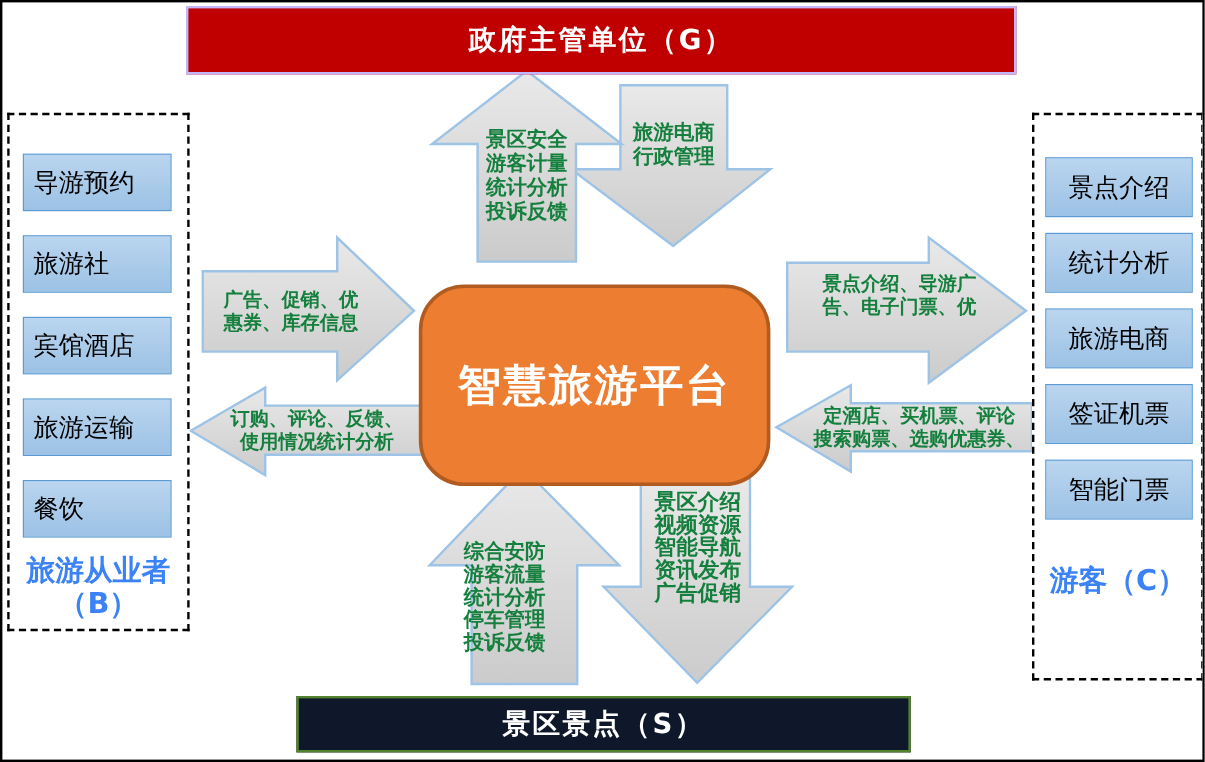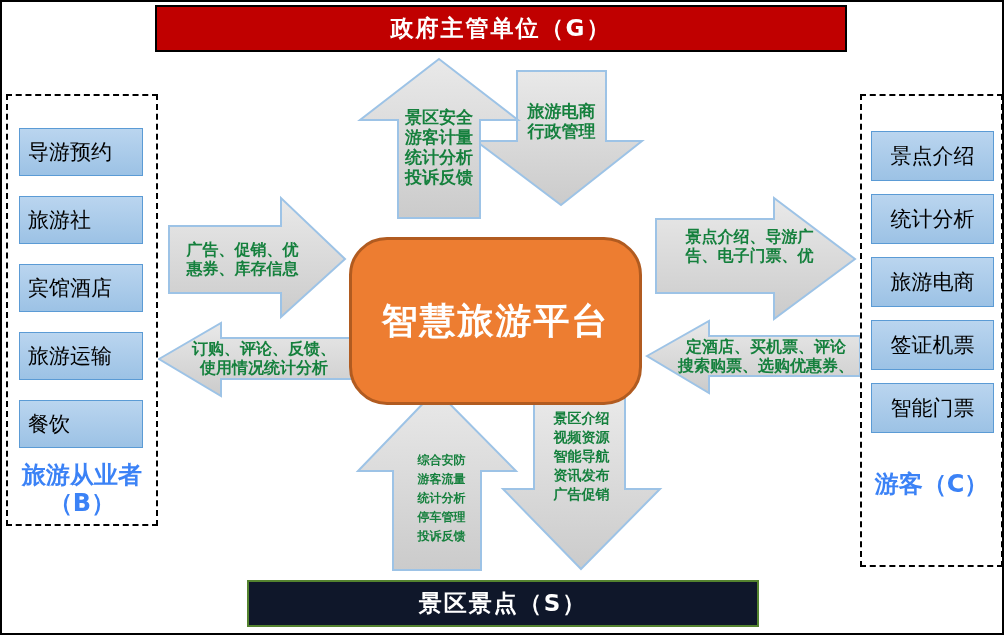--- a/index.html
+++ b/index.html
@@ -5,21 +5,21 @@
   html,body{margin:0;padding:0;background:#fff;}
   .canvas{
     position:relative;width:1004px;height:635px;background:#ffffff;
     border:2px solid #000;box-sizing:border-box;overflow:hidden;
     font-family:"DejaVu Sans","Liberation Sans",sans-serif;
   }
   .arrows-svg{position:absolute;left:0;top:0;}
   
   .banner{position:absolute;display:flex;align-items:center;justify-content:center;
     color:#fff;font-weight:bold;font-size:23px;letter-spacing:2px;box-sizing:border-box;}
-  .banner.top{left:153px;top:3px;width:692px;height:47px;background:#C00000;border:2px solid #000000;}
+  .banner.top{left:153px;top:3px;width:692px;height:57px;background:#C00000;border:2px solid #c4b5fd;}
   .banner.bottom{left:245px;top:578px;width:512px;height:47px;background:#0f172a;border:2px solid #54832F;}
   
   .panel{position:absolute;border:2px dashed #000;background:#fff;box-sizing:border-box;}
   .panel.left{left:4px;top:92px;width:152px;height:432px;}
   .panel.right{left:858px;top:92px;width:143px;height:473px;}
   .node{position:absolute;box-sizing:border-box;border:1px solid #5B9BD5;
     background:linear-gradient(#BAD5EF,#9CC2E5);color:#000;font-size:21px;
     display:flex;align-items:center;}
   .panel.left .node{left:11px;width:124px;height:48px;padding-left:8px;}
   .panel.right .node{left:9px;width:123px;height:50px;justify-content:center;}
@@ -31,22 +31,22 @@
     display:flex;align-items:center;justify-content:center;color:#fff;
     font-size:36px;font-weight:bold;letter-spacing:2px;margin-top:12px;}
   
   .arrow-label{position:absolute;color:#15803d;font-weight:bold;text-align:center;}
   .al-a{left:372px;top:105px;width:130px;font-size:17px;line-height:20px;}
   .al-b{left:497px;top:99px;width:125px;font-size:17px;line-height:20px;}
   .al-c{left:168px;top:238px;width:145px;font-size:16px;line-height:19px;}
   .al-d{left:172px;top:337px;width:180px;font-size:16px;line-height:19px;}
   .al-e{left:660px;top:225px;width:175px;font-size:16px;line-height:19px;}
   .al-f{left:665px;top:335px;width:198px;font-size:16px;line-height:19px;}
-  .al-g{left:377px;top:449px;width:125px;font-size:12px;line-height:19px;}
-  .al-h{left:517px;top:407px;width:125px;font-size:14px;line-height:19px;}
+  .al-g{left:356px;top:449px;width:125px;font-size:17px;line-height:19px;}
+  .al-h{left:517px;top:407px;width:125px;font-size:18px;line-height:19px;}
 </style>
 </head>
 <body>
 
 <div class="canvas">
 
   <svg class="arrows-svg" width="1004" height="635" viewBox="0 0 1004 635">
     <defs>
       <linearGradient id="g" x1="0" y1="0" x2="0" y2="1">
         <stop offset="0" stop-color="#E9E9E9"></stop>

